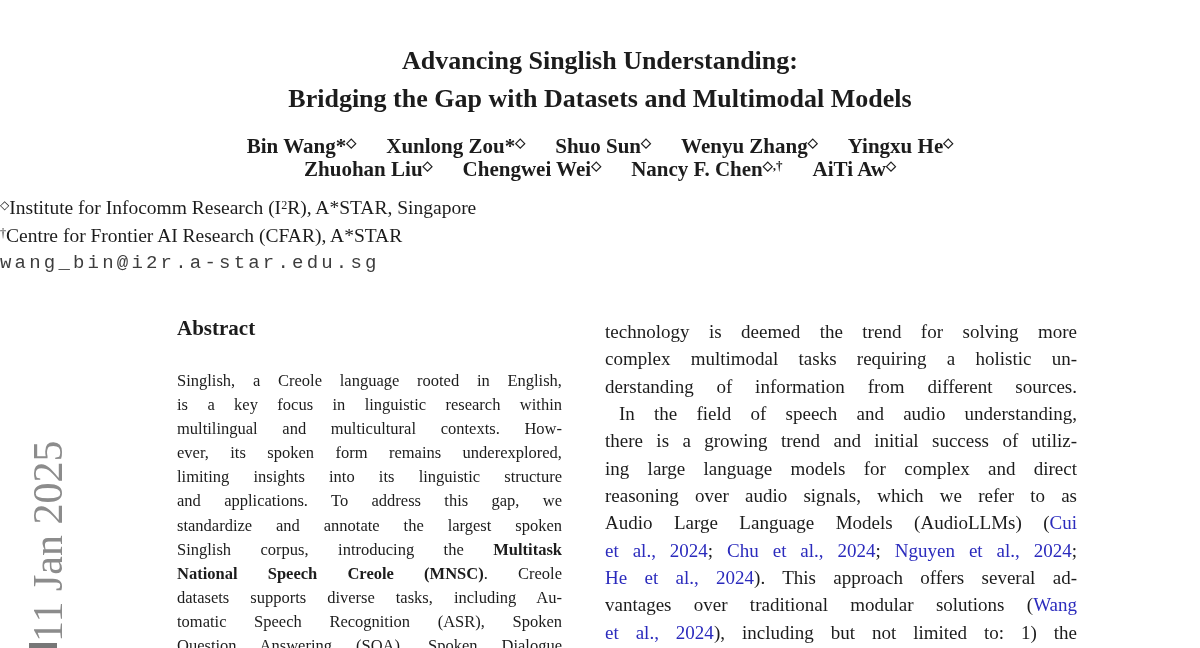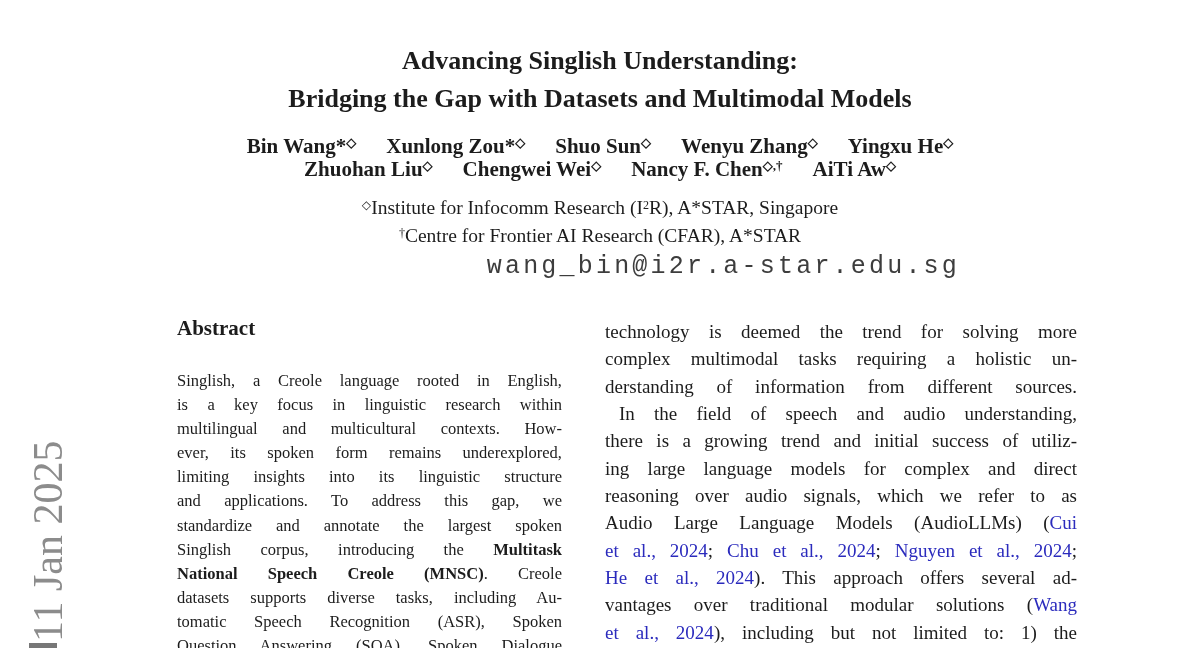--- a/index.html
+++ b/index.html
@@ -11,24 +11,24 @@
 
   .authors-row{position:absolute;left:0;width:1200px;display:flex;justify-content:center;
                gap:30px;font-size:21px;font-weight:bold;line-height:30px;}
   .row1{top:131px;}
   .row2{top:154px;justify-content:center;}
   .author sup, .supseg{font-size:0.62em;font-weight:inherit;vertical-align:baseline;
                position:relative;top:-0.45em;line-height:0;}
 
   .affils{position:absolute;left:0;top:194px;width:1200px;text-align:center;
           font-size:19.5px;line-height:28px;}
-  .affils .rline{text-align:center;}
+  .affils .rline{text-align:left;}
 
-  .email{position:absolute;left:0;top:252px;width:960px;text-align:right;
-         font-family:"Liberation Mono", monospace;font-size:25px;letter-spacing:3.2px;
+  .email{position:absolute;left:0;top:252px;width:960px;text-align:left;
+         font-family:"Liberation Mono", monospace;font-size:19px;letter-spacing:3.2px;
          color:#3d3d3d;}
 
   .abstract-heading{position:absolute;left:177px;top:316px;width:385px;
                     font-size:21px;font-weight:bold;}
 
   .abstract-col{position:absolute;left:177px;top:369px;width:385px;
                 font-size:16.5px;line-height:24.1px;}
   .body-col{position:absolute;left:605px;top:318px;width:472px;
             font-size:19px;line-height:27.35px;}
   .jcol .rline{text-align:justify;text-align-last:justify;}

